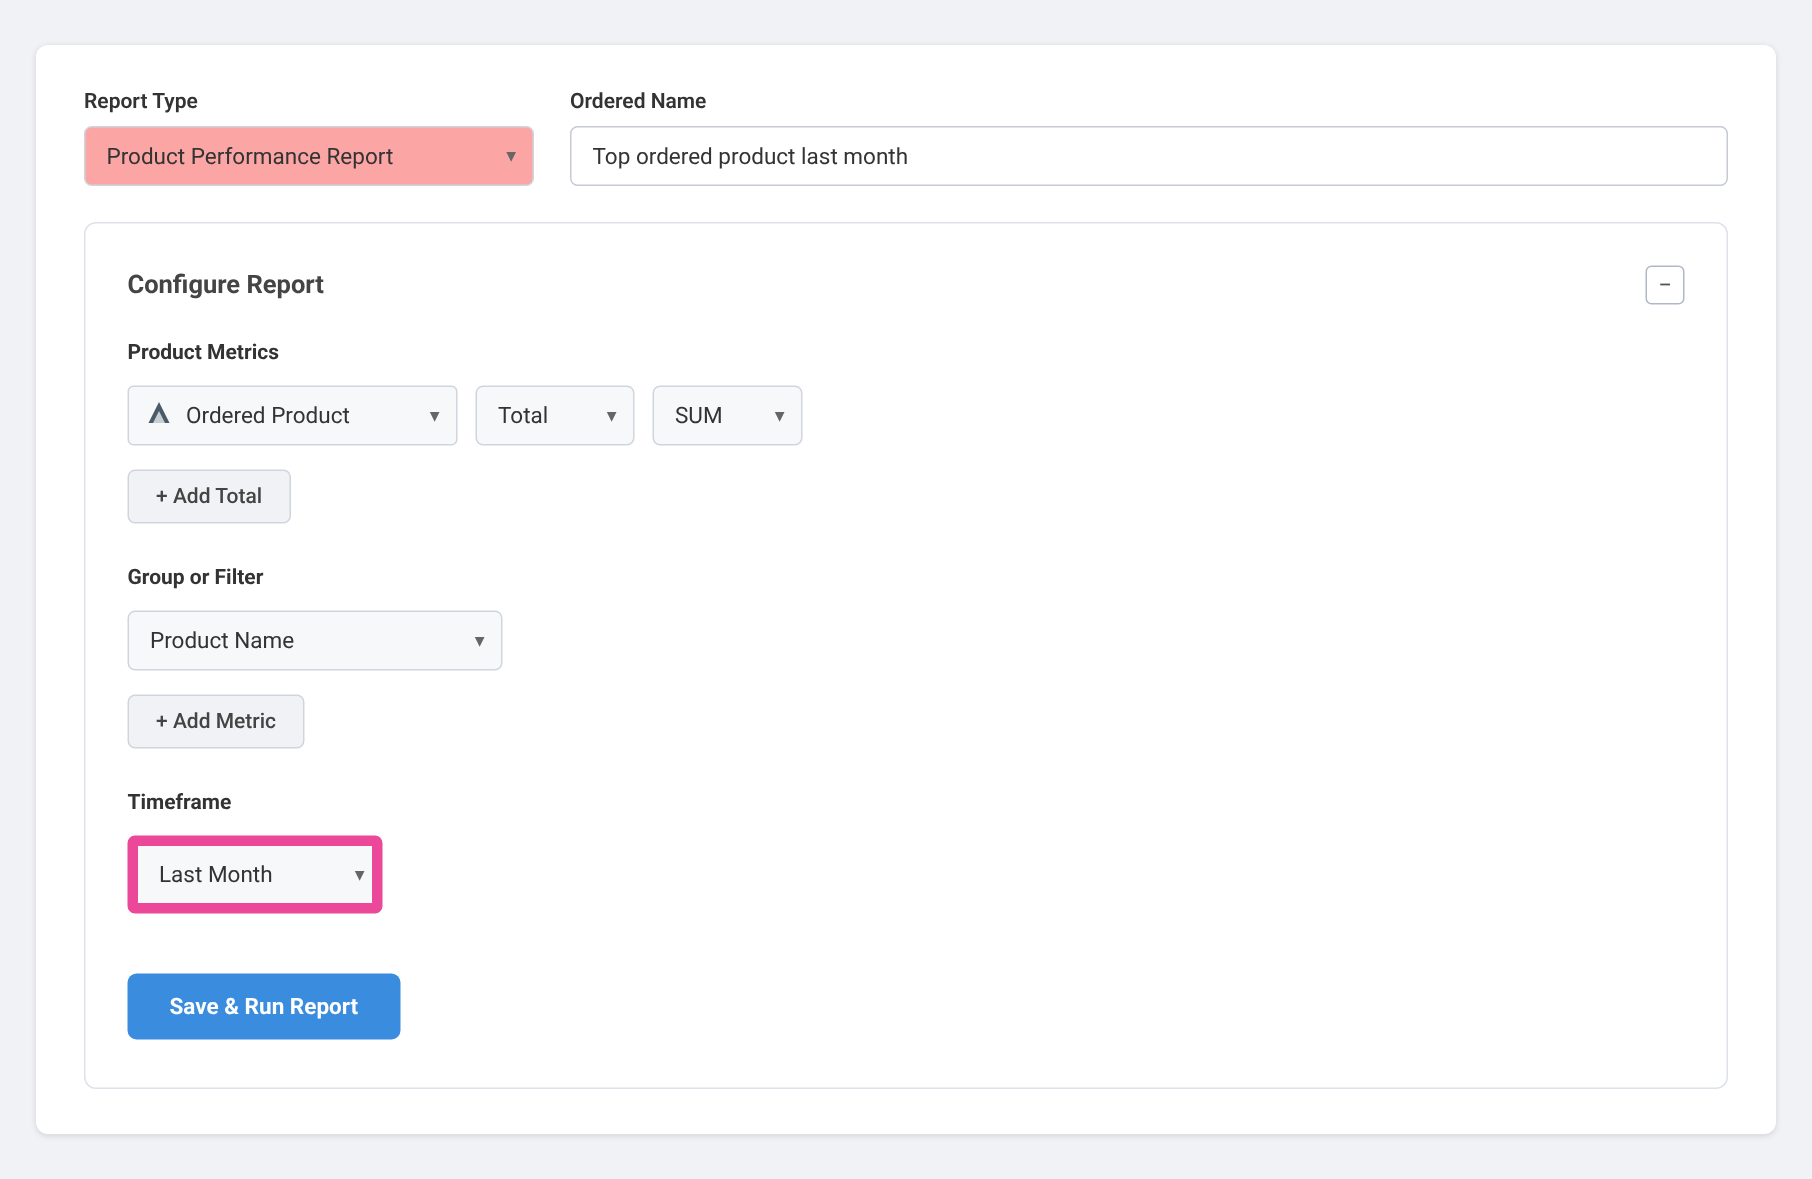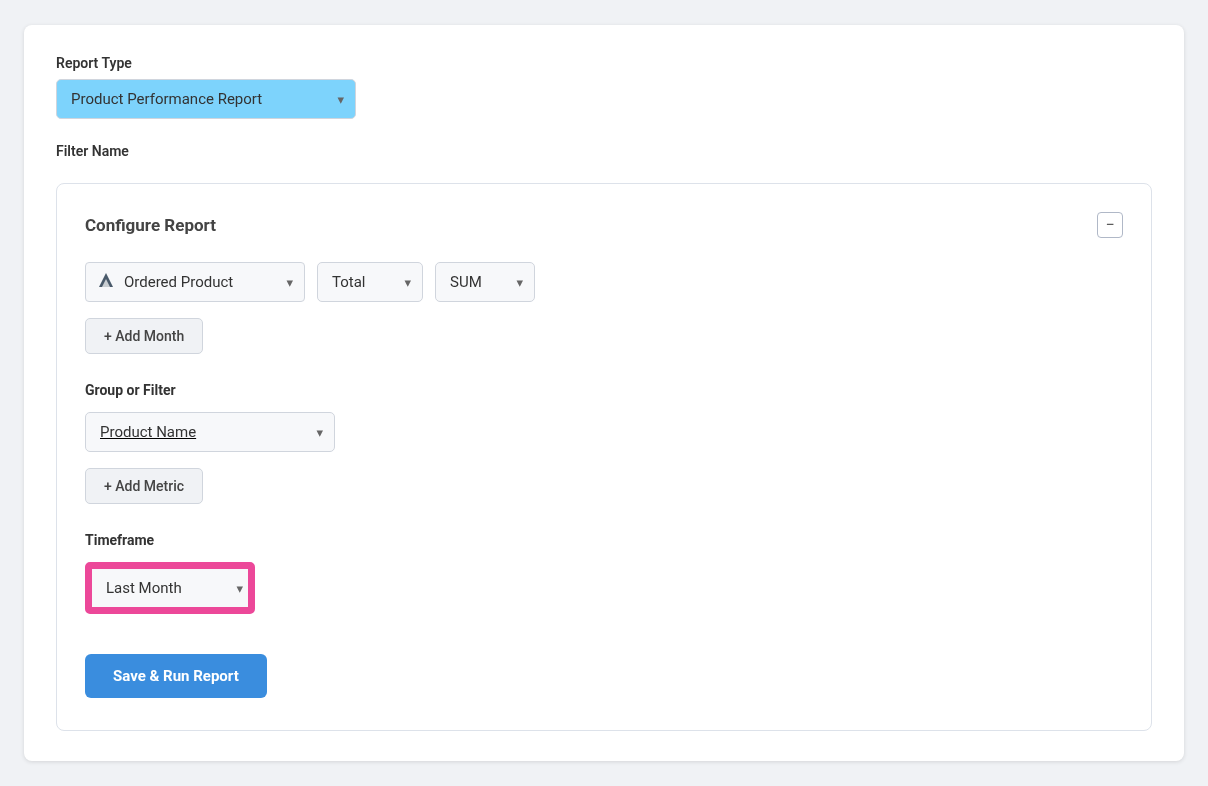--- a/index.html
+++ b/index.html
@@ -24,21 +24,20 @@
       padding: 30px 32px;
       width: 1160px;
       box-shadow: 0 1px 4px rgba(0,0,0,0.12);
     }
 
     .top-section {
       display: flex;
       gap: 24px;
       margin-bottom: 24px;
       align-items: flex-start;
-      flex-direction: column;
     }
 
     .field-group {
       display: flex;
       flex-direction: column;
       gap: 8px;
     }
 
     .field-group.report-type {
       width: 300px;
@@ -56,21 +55,21 @@
 
     .select-wrapper {
       position: relative;
       display: inline-flex;
       align-items: center;
     }
 
     .select-wrapper select {
       appearance: none;
       -webkit-appearance: none;
-      background: #7dd3fc;
+      background: #fca5a5;
       border: 1px solid #d0d5dd;
       border-radius: 5px;
       padding: 10px 36px 10px 14px;
       font-size: 15px;
       color: #333;
       cursor: pointer;
       width: 100%;
     }
 
     .select-wrapper .chevron {
@@ -217,21 +216,20 @@
     }
 
     .section-block {
       margin-bottom: 28px;
     }
 
     .filter-select-wrapper {
       position: relative;
       display: inline-flex;
       align-items: center;
-      text-decoration: underline;
     }
 
     .filter-select-wrapper select {
       appearance: none;
       -webkit-appearance: none;
       background: #f7f8fa;
       border: 1px solid #d0d5dd;
       border-radius: 5px;
       padding: 10px 36px 10px 14px;
       font-size: 15px;
@@ -306,34 +304,36 @@
         <select>
           <option>Product Performance Report</option>
           <option>Sales Report</option>
           <option>Inventory Report</option>
         </select>
         <span class="chevron">▾</span>
       </div>
     </div>
 
     <div class="field-group report-name">
-      <label class="field-label">Filter Name</label>
+      <label class="field-label">Ordered Name</label>
+      <input class="report-name-input" type="text" value="Top ordered product last month" style="">
     </div>
 
   </div>
 
   <div class="configure-section">
 
     <div class="configure-header">
       <span class="configure-title">Configure Report</span>
       <button class="collapse-btn">−</button>
     </div>
 
     
     <div class="section-block">
+      <div class="section-label">Product Metrics</div>
 
       <div class="metrics-row">
 
         <div class="metric-select-wrapper">
           <span class="metric-icon">
             <svg class="triangle-icon" viewBox="0 0 22 22" xmlns="http://www.w3.org/2000/svg">
               <polygon points="4,18 11,4 18,18" fill="#2c3e50" opacity="0.85"></polygon>
               <polygon points="7,18 11,10 15,18" fill="#fff" opacity="0.7"></polygon>
             </svg>
           </span>
@@ -359,21 +359,21 @@
             <option>SUM</option>
             <option>AVG</option>
             <option>MIN</option>
             <option>MAX</option>
           </select>
           <span class="chevron">▾</span>
         </div>
 
       </div>
 
-      <button class="add-btn">+ Add Month</button>
+      <button class="add-btn">+ Add Total</button>
     </div>
 
     
     <div class="section-block">
       <div class="section-label">Group or Filter</div>
 
       <div style="margin-bottom: 16px;">
         <div class="filter-select-wrapper">
           <select>
             <option>Product Name</option>

